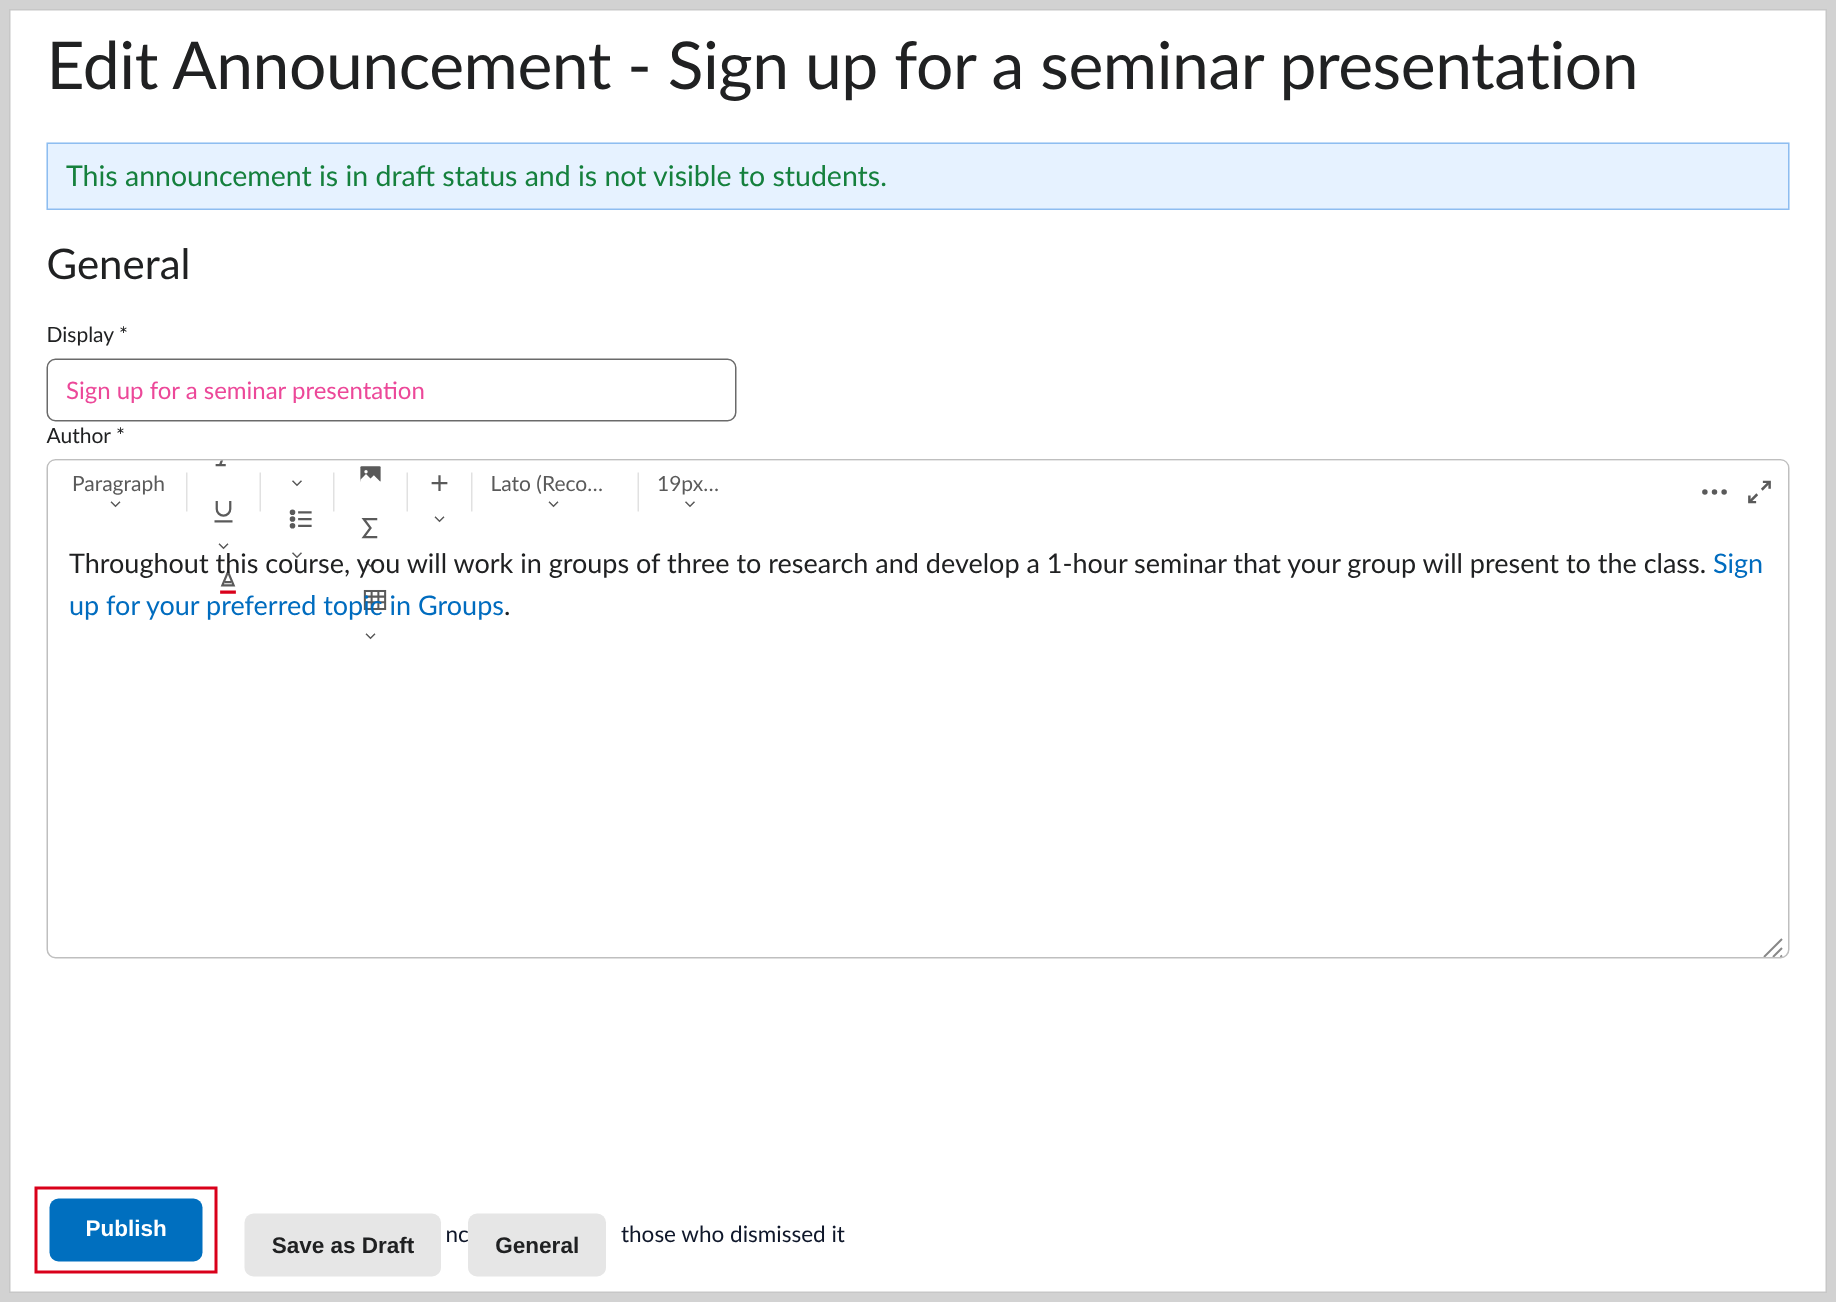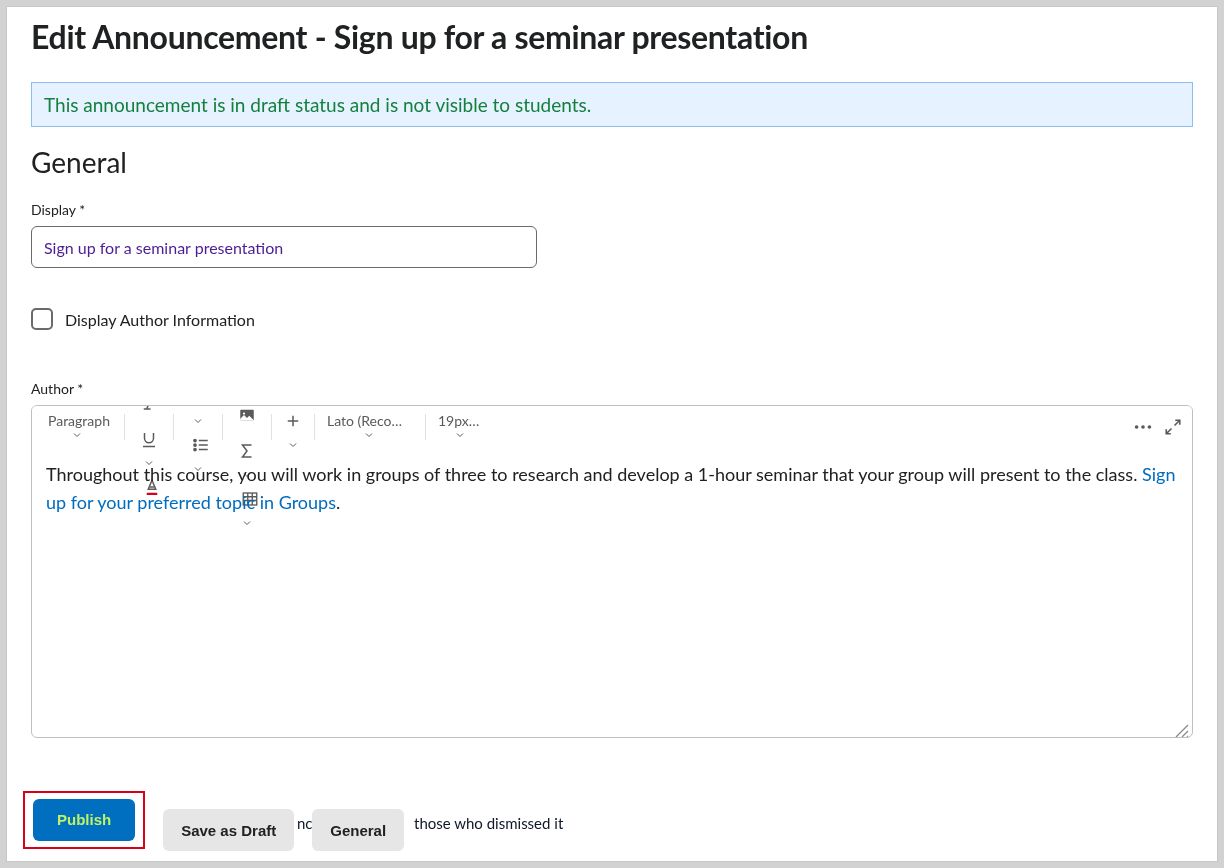--- a/index.html
+++ b/index.html
@@ -12,22 +12,22 @@
     }
     .page {
       background: #fff;
       border: 1px solid #c7c7c7;
       width: 100%;
       min-height: 856px;
       padding: 0 24px;
       position: relative;
     }
     h1.page-title {
-      font-size: 32px;
-      font-weight: 700;
+      font-size: 44px;
+      font-weight: 400;
       color: #202122;
       margin-top: 10px;
       margin-bottom: 26px;
       letter-spacing: -0.3px;
     }
     .info-banner {
       background: #e6f2ff;
       border: 1px solid #8ebdf0;
       padding: 10px 12px;
       font-size: 19px;
@@ -40,27 +40,27 @@
       margin-bottom: 22px;
       margin-top: 16px;
     }
     .field-label {
       font-size: 14px;
       color: #202122;
       margin-bottom: 8px;
       display: block;
     }
     .text-input {
-      width: 506px;
+      width: 460px;
       height: 42px;
       border: 1px solid #6a6a6a;
       border-radius: 6px;
       padding: 6px 12px;
       font-size: 16px;
-      color: #4c1d95;
+      color: #ec4899;
       font-family: inherit;
     }
     .chk-row {
       margin-top: 40px;
       display: flex;
       align-items: center;
       gap: 12px;
       margin-bottom: 50px;
     }
     .checkbox-box {
@@ -147,21 +147,21 @@
       padding: 0 18px;
       border-radius: 6px;
       font-size: 15px;
       font-weight: 600;
       border: none;
       cursor: pointer;
       display: inline-flex;
       align-items: center;
       justify-content: center;
     }
-    .btn-primary { background: #006fbf; color: #bef264; padding: 0 24px; }
+    .btn-primary { background: #006fbf; color: #ffffff; padding: 0 24px; }
     .btn-secondary { background: #e6e6e6; color: #202122; font-weight: 600; margin-top: 21px; }
     .ghost-text {
       position: absolute;
       color: #0f172a;
       font-size: 15px;
       white-space: nowrap;
       pointer-events: none;
     }
     .ghost1 { bottom: 29px; left: 290px; }
     .ghost2 { bottom: 29px; left: 407px; }
@@ -173,24 +173,20 @@
 
   <h1 class="page-title">Edit Announcement - Sign up for a seminar presentation</h1>
 
   <div class="info-banner">This announcement is in draft status and is not visible to students.</div>
 
   <h2 class="section-heading">General</h2>
 
   <label class="field-label">Display *</label>
   <input type="text" class="text-input" value="Sign up for a seminar presentation" style="">
 
-  <div class="chk-row">
-    <div class="checkbox-box"></div>
-    <span class="chk-label">Display Author Information</span>
-  </div>
 
   <label class="field-label">Author *</label>
 
   <div class="editor-frame">
     <div class="toolbar">
 
       <div class="group">
         <span class="tb-text">Paragraph</span>
         <span class="chevron">
             <svg viewBox="0 0 24 24" fill="none" stroke="currentColor" stroke-width="2">

